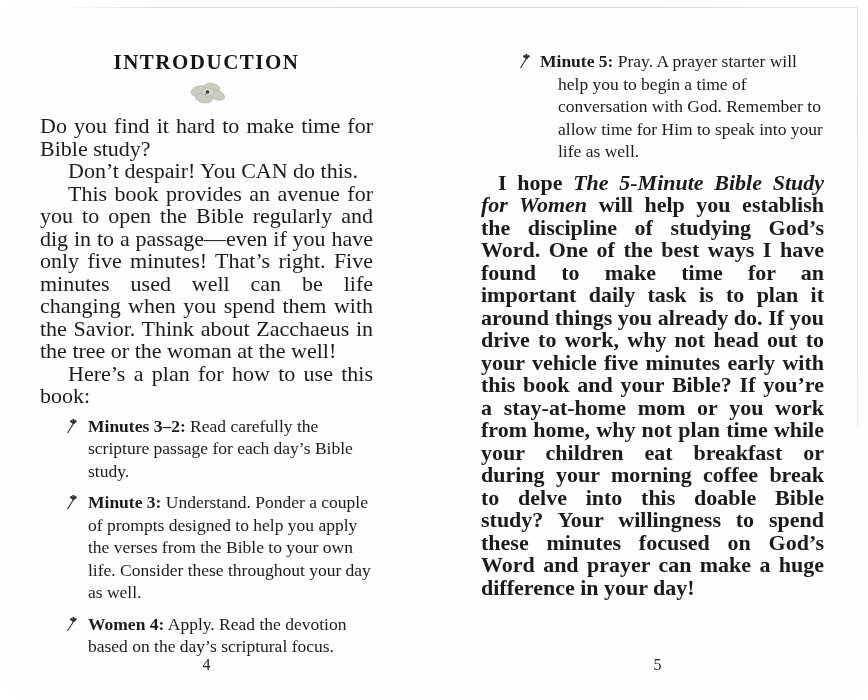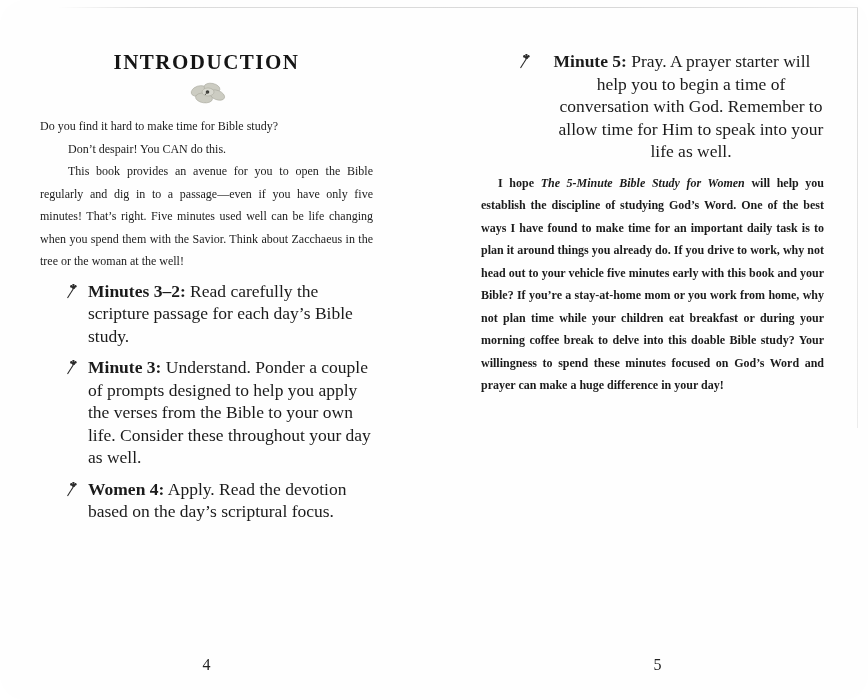--- a/index.html
+++ b/index.html
@@ -30,21 +30,21 @@
     text-align:center;
     font-size:21px;
     font-weight:700;
     letter-spacing:1.5px;
     color:#151515;
   }
   .ornament{display:block;margin:4px auto 10px auto;width:46px;height:24px;}
 
   p.body{
     margin:0;
-    font-size:12px;
+    font-size:22px;
     line-height:22.5px;
     text-align:justify;
     text-indent:28px;
   }
   .page-right p.body{text-indent:17px;}
   p.flush{text-indent:0;}
 
   ul.minutes{
     list-style:none;
     margin:7px 0 0 0;
@@ -53,21 +53,20 @@
     line-height:22.5px;
     text-align:left;
   }
   ul.minutes li{
     position:relative;
     margin:0 0 9px 48px;
   }
   .page-right ul.minutes li{
     margin-left:77px;
     text-indent:-18px;
-    text-align:center;
   }
   .bullet-glyph{
     position:absolute;
     left:-23px;top:4px;
     width:12px;height:15px;
   }
   .page-right .bullet-glyph{left:-40px;}
   .minute-label{font-weight:700;}
 
   .pagenum{
@@ -102,20 +101,21 @@
         <ellipse cx="20" cy="17" rx="8.5" ry="4.8" transform="rotate(8 20 17)"></ellipse>
         <ellipse cx="24" cy="11" rx="6" ry="4" fill="#d8d8cf"></ellipse>
       </g>
       <circle cx="23.5" cy="11" r="1.8" fill="#3c3c38"></circle>
       <path d="M23.5 11 L21 14" stroke="#55554e" stroke-width="0.9" fill="none"></path>
     </svg>
 
     <p class="body flush">Do you find it hard to make time for Bible study?</p>
     <p class="body">Don’t despair! You CAN do this.</p>
     <p class="body">This book provides an avenue for you to open the Bible regularly and dig in to a passage—even if you have only five minutes! That’s right. Five minutes used well can be life changing when you spend them with the Savior. Think about Zacchaeus in the tree or the woman at the well!</p>
+    <p class="body">Here’s a plan for how to use this book:</p>
 
     <ul class="minutes">
       <li>
         <svg class="bullet-glyph" viewBox="0 0 12 15" xmlns="http://www.w3.org/2000/svg">
           <path d="M2.5 14 L8.5 4.5" stroke="#2a2a2a" stroke-width="1.1" fill="none"></path>
           <circle cx="8.6" cy="3.4" r="1.7" fill="#2a2a2a"></circle>
           <circle cx="6.4" cy="2.4" r="1.3" fill="#2a2a2a"></circle>
           <circle cx="10.4" cy="2.2" r="1.2" fill="#2a2a2a"></circle>
           <circle cx="8.4" cy="0.9" r="1.1" fill="#2a2a2a"></circle>
         </svg>

